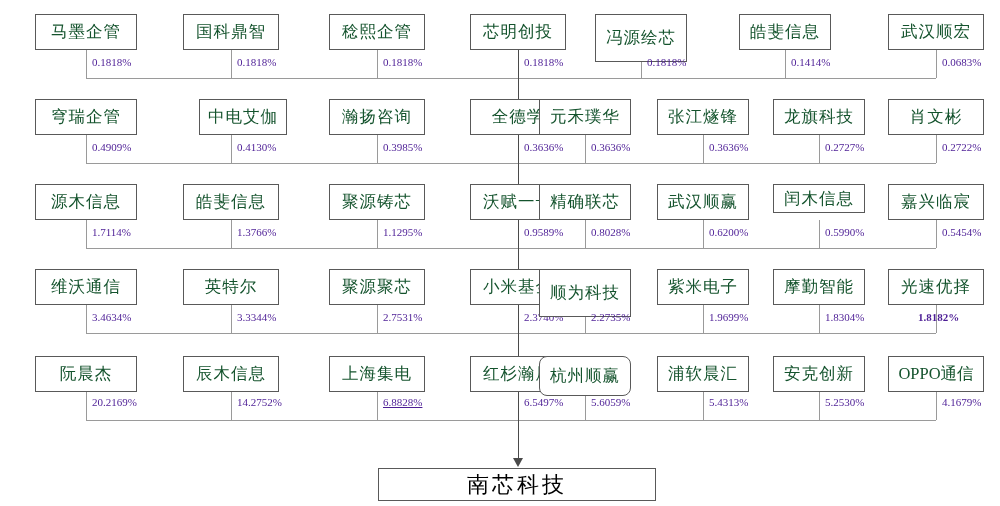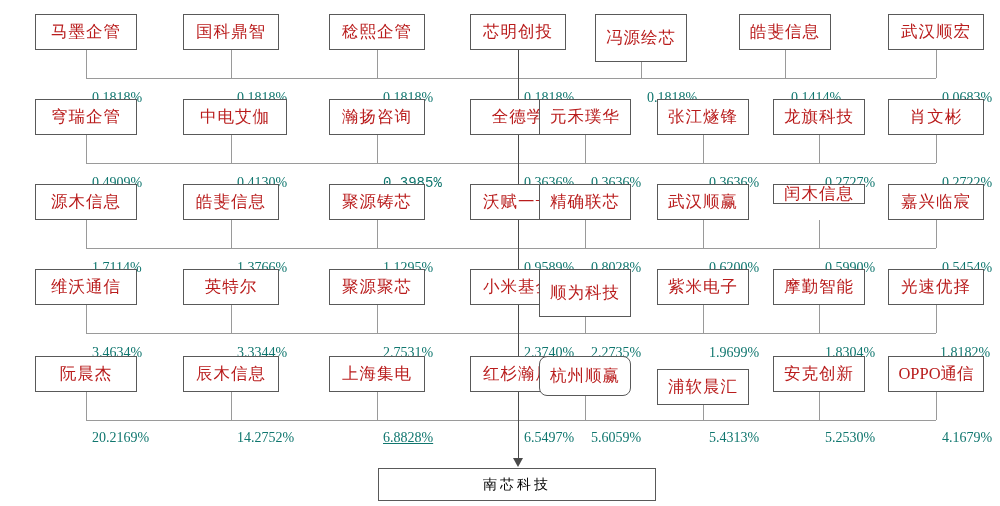--- a/index.html
+++ b/index.html
@@ -7,51 +7,50 @@
     width:1000px;height:506px;background:#ffffff;
     font-family:"Liberation Serif","DejaVu Serif",serif;
     position:relative;overflow:hidden;
   }
   #diagram{position:absolute;left:0;top:0;width:1000px;height:506px;}
 
   .node{
     position:absolute;box-sizing:border-box;
     border:1.6px solid #595959;background:#ffffff;
     display:flex;align-items:center;justify-content:center;
-    font-size:16.5px;color:#b91c1c;letter-spacing:1px;
+    font-size:16.5px;color:#14532d;letter-spacing:1px;
     white-space:nowrap;z-index:6;
   }
   .node.latin{letter-spacing:0px;}
 
   .pct{
     position:absolute;box-sizing:border-box;
-    font-size:14px;color:#0f766e;
+    font-size:11px;color:#4c1d95;
     display:flex;align-items:center;
     white-space:nowrap;z-index:6;
     font-family:"Liberation Serif","DejaVu Serif",serif;
-    margin-top:36px;
   }
 
   .vline{position:absolute;width:1px;background:#9a9a9a;z-index:3;}
   .hline{position:absolute;height:1px;background:#9a9a9a;z-index:3;}
 
   .trunk{position:absolute;width:1.6px;background:#4a4a4a;z-index:5;}
 
   .arrowhead{
     position:absolute;width:0;height:0;z-index:7;
     border-left:5px solid transparent;
     border-right:5px solid transparent;
     border-top:9px solid #4a4a4a;
   }
 
   .target{
     position:absolute;box-sizing:border-box;
     border:1.6px solid #595959;background:#ffffff;
     display:flex;align-items:center;justify-content:center;
-    font-size:14px;color:#000000;letter-spacing:3px;z-index:6;text-align:center;
+    font-size:22px;color:#000000;letter-spacing:3px;z-index:6;text-align:center;
   }
 </style>
 </head>
 <body>
 
 <div id="diagram">
     <div class="node" style="left: 35px; top: 14px; width: 102px; height: 36px;">马墨企管</div>
     <div class="vline" style="left: 86px; top: 50px; height: 28px;"></div>
     <div class="pct" style="left: 92px; top: 52px; height: 20px;">0.1818%</div>
     <div class="node" style="left: 183px; top: 14px; width: 96px; height: 36px;">国科鼎智</div>
@@ -69,26 +68,26 @@
     <div class="node" style="left: 739px; top: 14px; width: 92px; height: 36px;">皓斐信息</div>
     <div class="vline" style="left: 785px; top: 50px; height: 28px;"></div>
     <div class="pct" style="left: 791px; top: 52px; height: 20px;">0.1414%</div>
     <div class="node" style="left: 888px; top: 14px; width: 96px; height: 36px;">武汉顺宏</div>
     <div class="vline" style="left: 936px; top: 50px; height: 28px;"></div>
     <div class="pct" style="left: 942px; top: 52px; height: 20px;">0.0683%</div>
     <div class="hline" style="left: 86px; top: 78px; width: 850px;"></div>
     <div class="node" style="left: 35px; top: 99px; width: 102px; height: 36px;">穹瑞企管</div>
     <div class="vline" style="left: 86px; top: 135px; height: 28px;"></div>
     <div class="pct" style="left: 92px; top: 137px; height: 20px;">0.4909%</div>
-    <div class="node" style="left: 183px; top: 99px; width: 104px; height: 36px;">中电艾伽</div>
+    <div class="node" style="left: 199px; top: 99px; width: 88px; height: 36px;">中电艾伽</div>
     <div class="vline" style="left: 231px; top: 135px; height: 28px;"></div>
     <div class="pct" style="left: 237px; top: 137px; height: 20px;">0.4130%</div>
     <div class="node" style="left: 329px; top: 99px; width: 96px; height: 36px;">瀚扬咨询</div>
     <div class="vline" style="left: 377px; top: 135px; height: 28px;"></div>
-    <div class="pct" style="left: 383px; top: 137px; height: 20px; font-family: Liberation Mono, monospace;">0.3985%</div>
+    <div class="pct" style="left: 383px; top: 137px; height: 20px;">0.3985%</div>
     <div class="node" style="left: 470px; top: 99px; width: 96px; height: 36px;">全德学</div>
     <div class="vline" style="left: 518px; top: 135px; height: 28px;"></div>
     <div class="pct" style="left: 524px; top: 137px; height: 20px;">0.3636%</div>
     <div class="node" style="left: 539px; top: 99px; width: 92px; height: 36px;">元禾璞华</div>
     <div class="vline" style="left: 585px; top: 135px; height: 28px;"></div>
     <div class="pct" style="left: 591px; top: 137px; height: 20px;">0.3636%</div>
     <div class="node" style="left: 657px; top: 99px; width: 92px; height: 36px;">张江燧锋</div>
     <div class="vline" style="left: 703px; top: 135px; height: 28px;"></div>
     <div class="pct" style="left: 709px; top: 137px; height: 20px;">0.3636%</div>
     <div class="node" style="left: 773px; top: 99px; width: 92px; height: 36px;">龙旗科技</div>
@@ -109,21 +108,21 @@
     <div class="pct" style="left: 383px; top: 222px; height: 20px;">1.1295%</div>
     <div class="node" style="left: 470px; top: 184px; width: 96px; height: 36px;">沃赋一号</div>
     <div class="vline" style="left: 518px; top: 220px; height: 28px;"></div>
     <div class="pct" style="left: 524px; top: 222px; height: 20px;">0.9589%</div>
     <div class="node" style="left: 539px; top: 184px; width: 92px; height: 36px;">精确联芯</div>
     <div class="vline" style="left: 585px; top: 220px; height: 28px;"></div>
     <div class="pct" style="left: 591px; top: 222px; height: 20px;">0.8028%</div>
     <div class="node" style="left: 657px; top: 184px; width: 92px; height: 36px;">武汉顺赢</div>
     <div class="vline" style="left: 703px; top: 220px; height: 28px;"></div>
     <div class="pct" style="left: 709px; top: 222px; height: 20px;">0.6200%</div>
-    <div class="node" style="left: 773px; top: 184px; width: 92px; height: 20px;">闰木信息</div>
+    <div class="node" style="left: 773px; top: 184px; width: 92px; height: 29px;">闰木信息</div>
     <div class="vline" style="left: 819px; top: 220px; height: 28px;"></div>
     <div class="pct" style="left: 825px; top: 222px; height: 20px;">0.5990%</div>
     <div class="node" style="left: 888px; top: 184px; width: 96px; height: 36px;">嘉兴临宸</div>
     <div class="vline" style="left: 936px; top: 220px; height: 28px;"></div>
     <div class="pct" style="left: 942px; top: 222px; height: 20px;">0.5454%</div>
     <div class="hline" style="left: 86px; top: 248px; width: 850px;"></div>
     <div class="node" style="left: 35px; top: 269px; width: 102px; height: 36px;">维沃通信</div>
     <div class="vline" style="left: 86px; top: 305px; height: 28px;"></div>
     <div class="pct" style="left: 92px; top: 307px; height: 20px;">3.4634%</div>
     <div class="node" style="left: 183px; top: 269px; width: 96px; height: 36px;">英特尔</div>
@@ -139,38 +138,38 @@
     <div class="vline" style="left: 585px; top: 305px; height: 28px;"></div>
     <div class="pct" style="left: 591px; top: 307px; height: 20px;">2.2735%</div>
     <div class="node" style="left: 657px; top: 269px; width: 92px; height: 36px;">紫米电子</div>
     <div class="vline" style="left: 703px; top: 305px; height: 28px;"></div>
     <div class="pct" style="left: 709px; top: 307px; height: 20px;">1.9699%</div>
     <div class="node" style="left: 773px; top: 269px; width: 92px; height: 36px;">摩勤智能</div>
     <div class="vline" style="left: 819px; top: 305px; height: 28px;"></div>
     <div class="pct" style="left: 825px; top: 307px; height: 20px;">1.8304%</div>
     <div class="node" style="left: 888px; top: 269px; width: 96px; height: 36px;">光速优择</div>
     <div class="vline" style="left: 936px; top: 305px; height: 28px;"></div>
-    <div class="pct" style="left: 940px; top: 307px; height: 20px;">1.8182%</div>
+    <div class="pct" style="left: 918px; top: 307px; height: 20px; font-weight: bold;">1.8182%</div>
     <div class="hline" style="left: 86px; top: 333px; width: 850px;"></div>
     <div class="node" style="left: 35px; top: 356px; width: 102px; height: 36px;">阮晨杰</div>
     <div class="vline" style="left: 86px; top: 392px; height: 28px;"></div>
     <div class="pct" style="left: 92px; top: 392px; height: 20px;">20.2169%</div>
     <div class="node" style="left: 183px; top: 356px; width: 96px; height: 36px;">辰木信息</div>
     <div class="vline" style="left: 231px; top: 392px; height: 28px;"></div>
     <div class="pct" style="left: 237px; top: 392px; height: 20px;">14.2752%</div>
     <div class="node" style="left: 329px; top: 356px; width: 96px; height: 36px;">上海集电</div>
     <div class="vline" style="left: 377px; top: 392px; height: 28px;"></div>
     <div class="pct" style="left: 383px; top: 392px; height: 20px; text-decoration: underline;">6.8828%</div>
     <div class="node" style="left: 470px; top: 356px; width: 96px; height: 36px;">红杉瀚辰</div>
     <div class="vline" style="left: 518px; top: 392px; height: 28px;"></div>
     <div class="pct" style="left: 524px; top: 392px; height: 20px;">6.5497%</div>
     <div class="node" style="left: 539px; top: 356px; width: 92px; height: 40px; border-radius: 8px;">杭州顺赢</div>
     <div class="vline" style="left: 585px; top: 392px; height: 28px;"></div>
     <div class="pct" style="left: 591px; top: 392px; height: 20px;">5.6059%</div>
-    <div class="node" style="left: 657px; top: 369px; width: 92px; height: 36px;">浦软晨汇</div>
+    <div class="node" style="left: 657px; top: 356px; width: 92px; height: 36px;">浦软晨汇</div>
     <div class="vline" style="left: 703px; top: 392px; height: 28px;"></div>
     <div class="pct" style="left: 709px; top: 392px; height: 20px;">5.4313%</div>
     <div class="node" style="left: 773px; top: 356px; width: 92px; height: 36px;">安克创新</div>
     <div class="vline" style="left: 819px; top: 392px; height: 28px;"></div>
     <div class="pct" style="left: 825px; top: 392px; height: 20px;">5.2530%</div>
     <div class="node latin" style="left: 888px; top: 356px; width: 96px; height: 36px;">OPPO通信</div>
     <div class="vline" style="left: 936px; top: 392px; height: 28px;"></div>
     <div class="pct" style="left: 942px; top: 392px; height: 20px;">4.1679%</div>
     <div class="hline" style="left: 86px; top: 420px; width: 850px;"></div>
     <div class="trunk" style="left: 517.5px; top: 50px; height: 412px;"></div>

